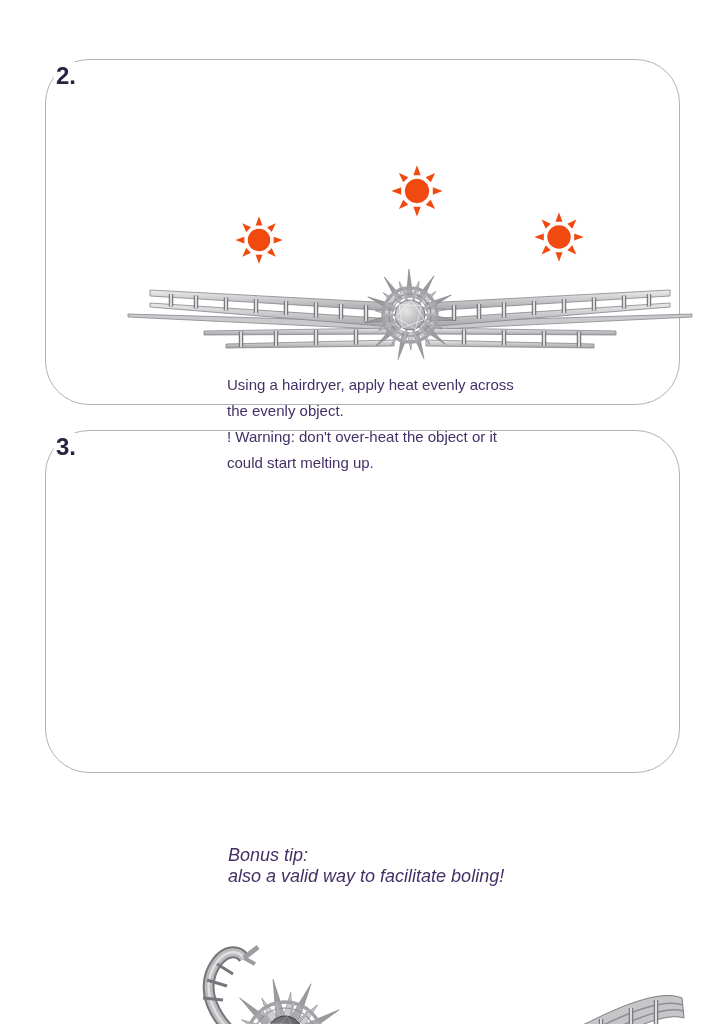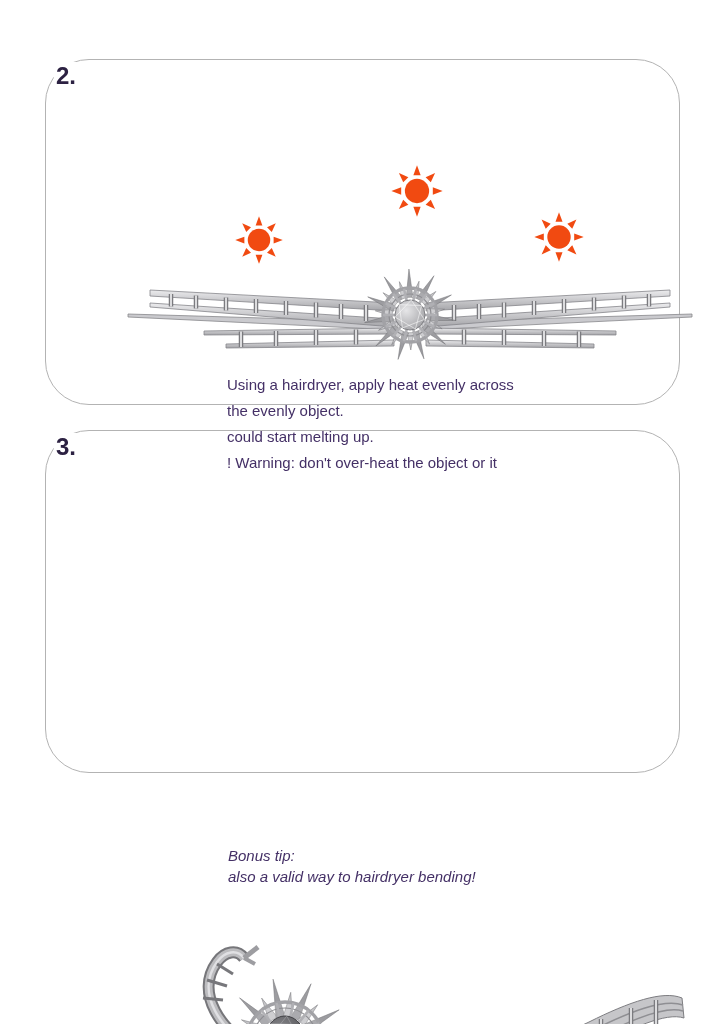--- a/index.html
+++ b/index.html
@@ -37,21 +37,21 @@
   .sun-disc,.sun-ray{fill:var(--sun);}
   .render{position:absolute;z-index:1;}
   .render-flat{left:68px;top:207px;width:584px;height:96px;}
   .render-bent{left:115px;top:487px;width:545px;height:185px;}
   .caption{
     position:absolute;color:var(--body-text);font-size:15px;line-height:26px;z-index:3;
   }
   .caption-step2{left:181px;top:312px;}
   .bonus-tip{
     position:absolute;left:228px;top:845px;color:var(--body-text);
-    font-size:15px;line-height:21px;font-style:italic;z-index:3;
+    font-size:18px;line-height:21px;font-style:italic;z-index:3;
   }
   .rail{fill:url(#railGrad);stroke:#85858a;stroke-width:0.8;}
   .blade{fill:#cacace;stroke:#88888c;stroke-width:0.8;}
   .rung-dark{stroke:#7b7b7f;stroke-width:4.5;}
   .rung-light{stroke:#dcdcde;stroke-width:2;}
 </style>
 </head>
 <body>
 
 <div class="page">
@@ -196,22 +196,22 @@
           <line x1="281.1501125509933" y1="50.116800120898006" x2="297.3124847515917" y2="33.05753086746239" stroke="rgba(255,255,255,0.55)" stroke-width="1"></line>
           <line x1="285.1110154369979" y1="37.68350761224039" x2="307.63348817765376" y2="38.531000431915174" stroke="rgba(255,255,255,0.55)" stroke-width="1"></line>
           <line x1="297.3124847515917" y1="33.05753086746239" x2="310.3300473368841" y2="52.43280309992009" stroke="rgba(255,255,255,0.55)" stroke-width="1"></line>
           <line x1="307.63348817765376" y1="38.531000431915174" x2="301.4353663171501" y2="61.980586289508395" stroke="rgba(255,255,255,0.55)" stroke-width="1"></line>
         </g>
     </svg>
 
     <div class="caption caption-step2">
       <div>Using a hairdryer, apply heat evenly across</div>
       <div>the evenly object.</div>
+      <div>! Warning: don't over-heat the object or it</div>
       <div>could start melting up.</div>
-      <div>! Warning: don't over-heat the object or it</div>
     </div>
   </section>
 
   <section class="card card-step3">
 
     <svg class="render render-bent" viewBox="0 0 545 185" aria-hidden="true">
 
       <path d="M 168 108 C 250 146, 338 148, 428 104 C 468 84, 502 72, 521 80 L 523 100 C 505 94, 470 110, 434 130 C 340 178, 248 178, 166 142 Z" fill="#c6c6c9" stroke="#7d7d81" stroke-width="1"></path>
       <path d="M 167 120 C 250 157, 340 158, 430 113 C 468 94, 503 80, 522 87" fill="none" stroke="#8f8f93" stroke-width="1.5"></path>
       <path d="M 167 131 C 250 168, 340 168, 432 122 C 469 102, 504 87, 522 93" fill="none" stroke="#8f8f93" stroke-width="1.5"></path>
@@ -297,16 +297,16 @@
         </g>
     </svg>
 
   </section>
 
   <span class="step-label step2-label">2.</span>
   <span class="step-label step3-label">3.</span>
 
   <div class="bonus-tip">
     <div>Bonus tip:</div>
-    <div>also a valid way to hairdryer bending!</div>
+    <div>also a valid way to facilitate boling!</div>
   </div>
 
 </div>
 
 </body></html>

